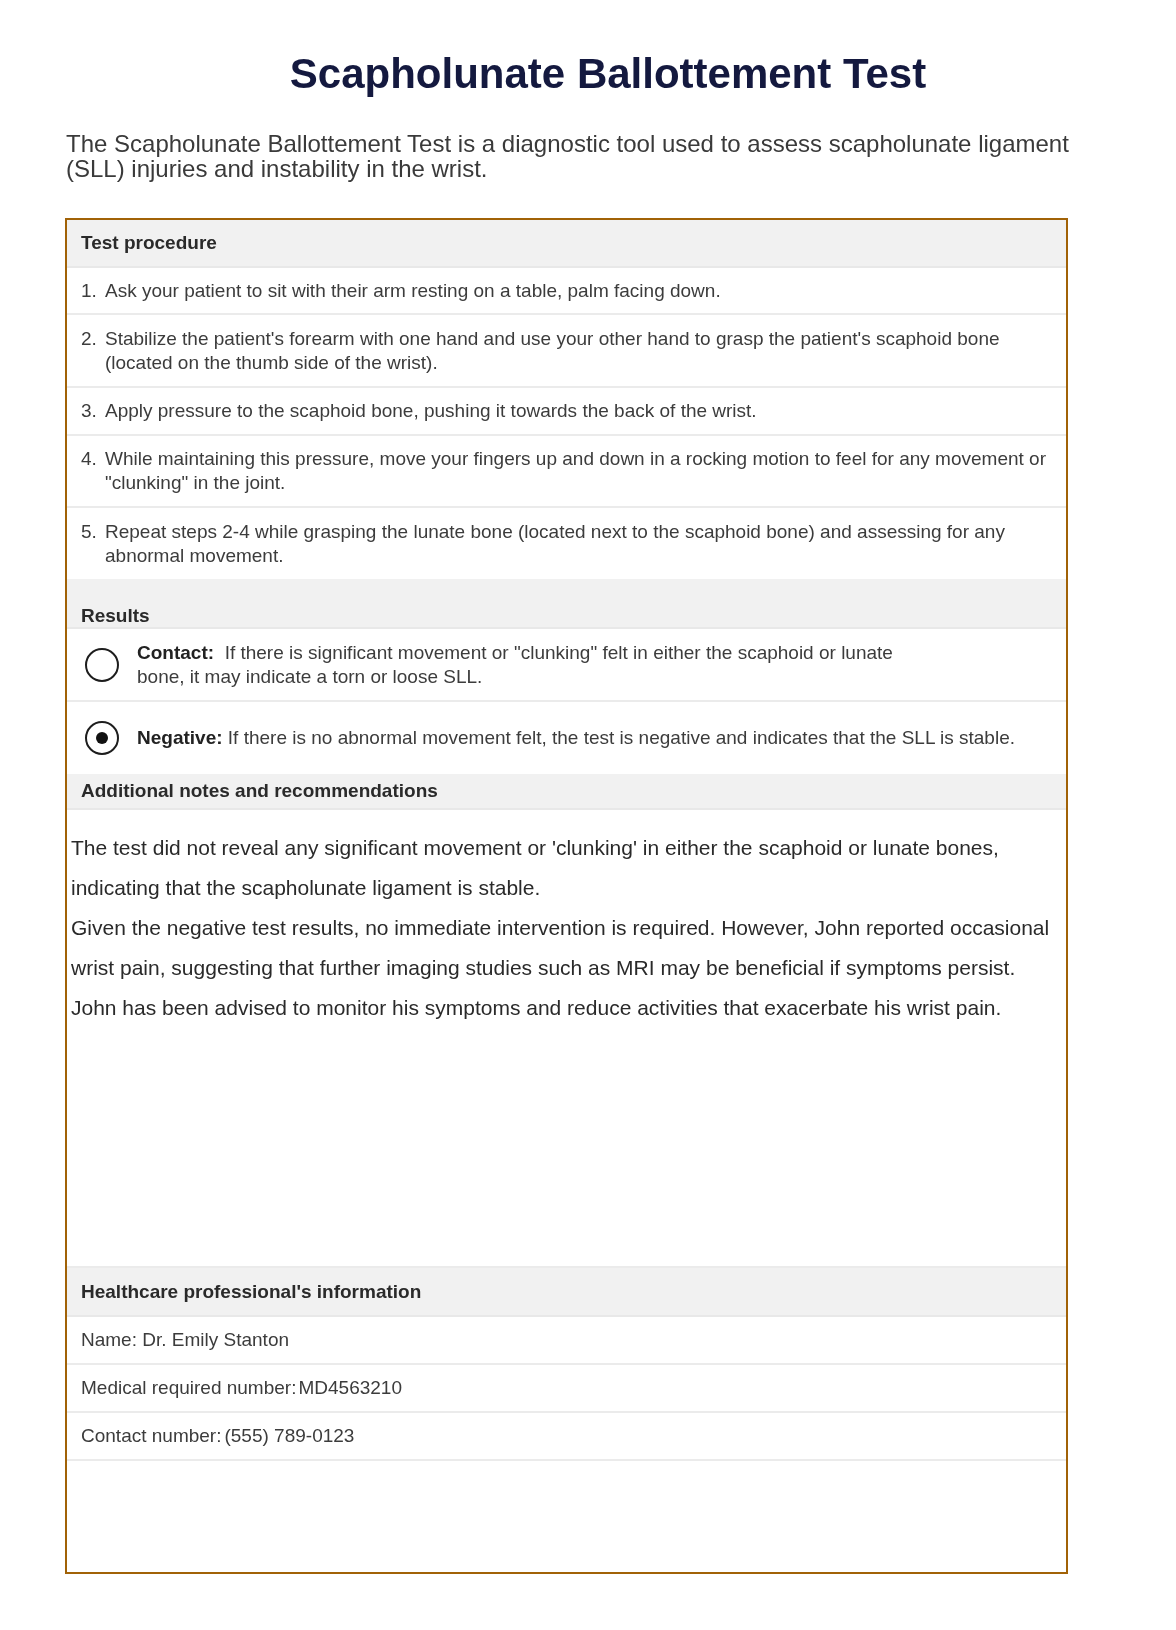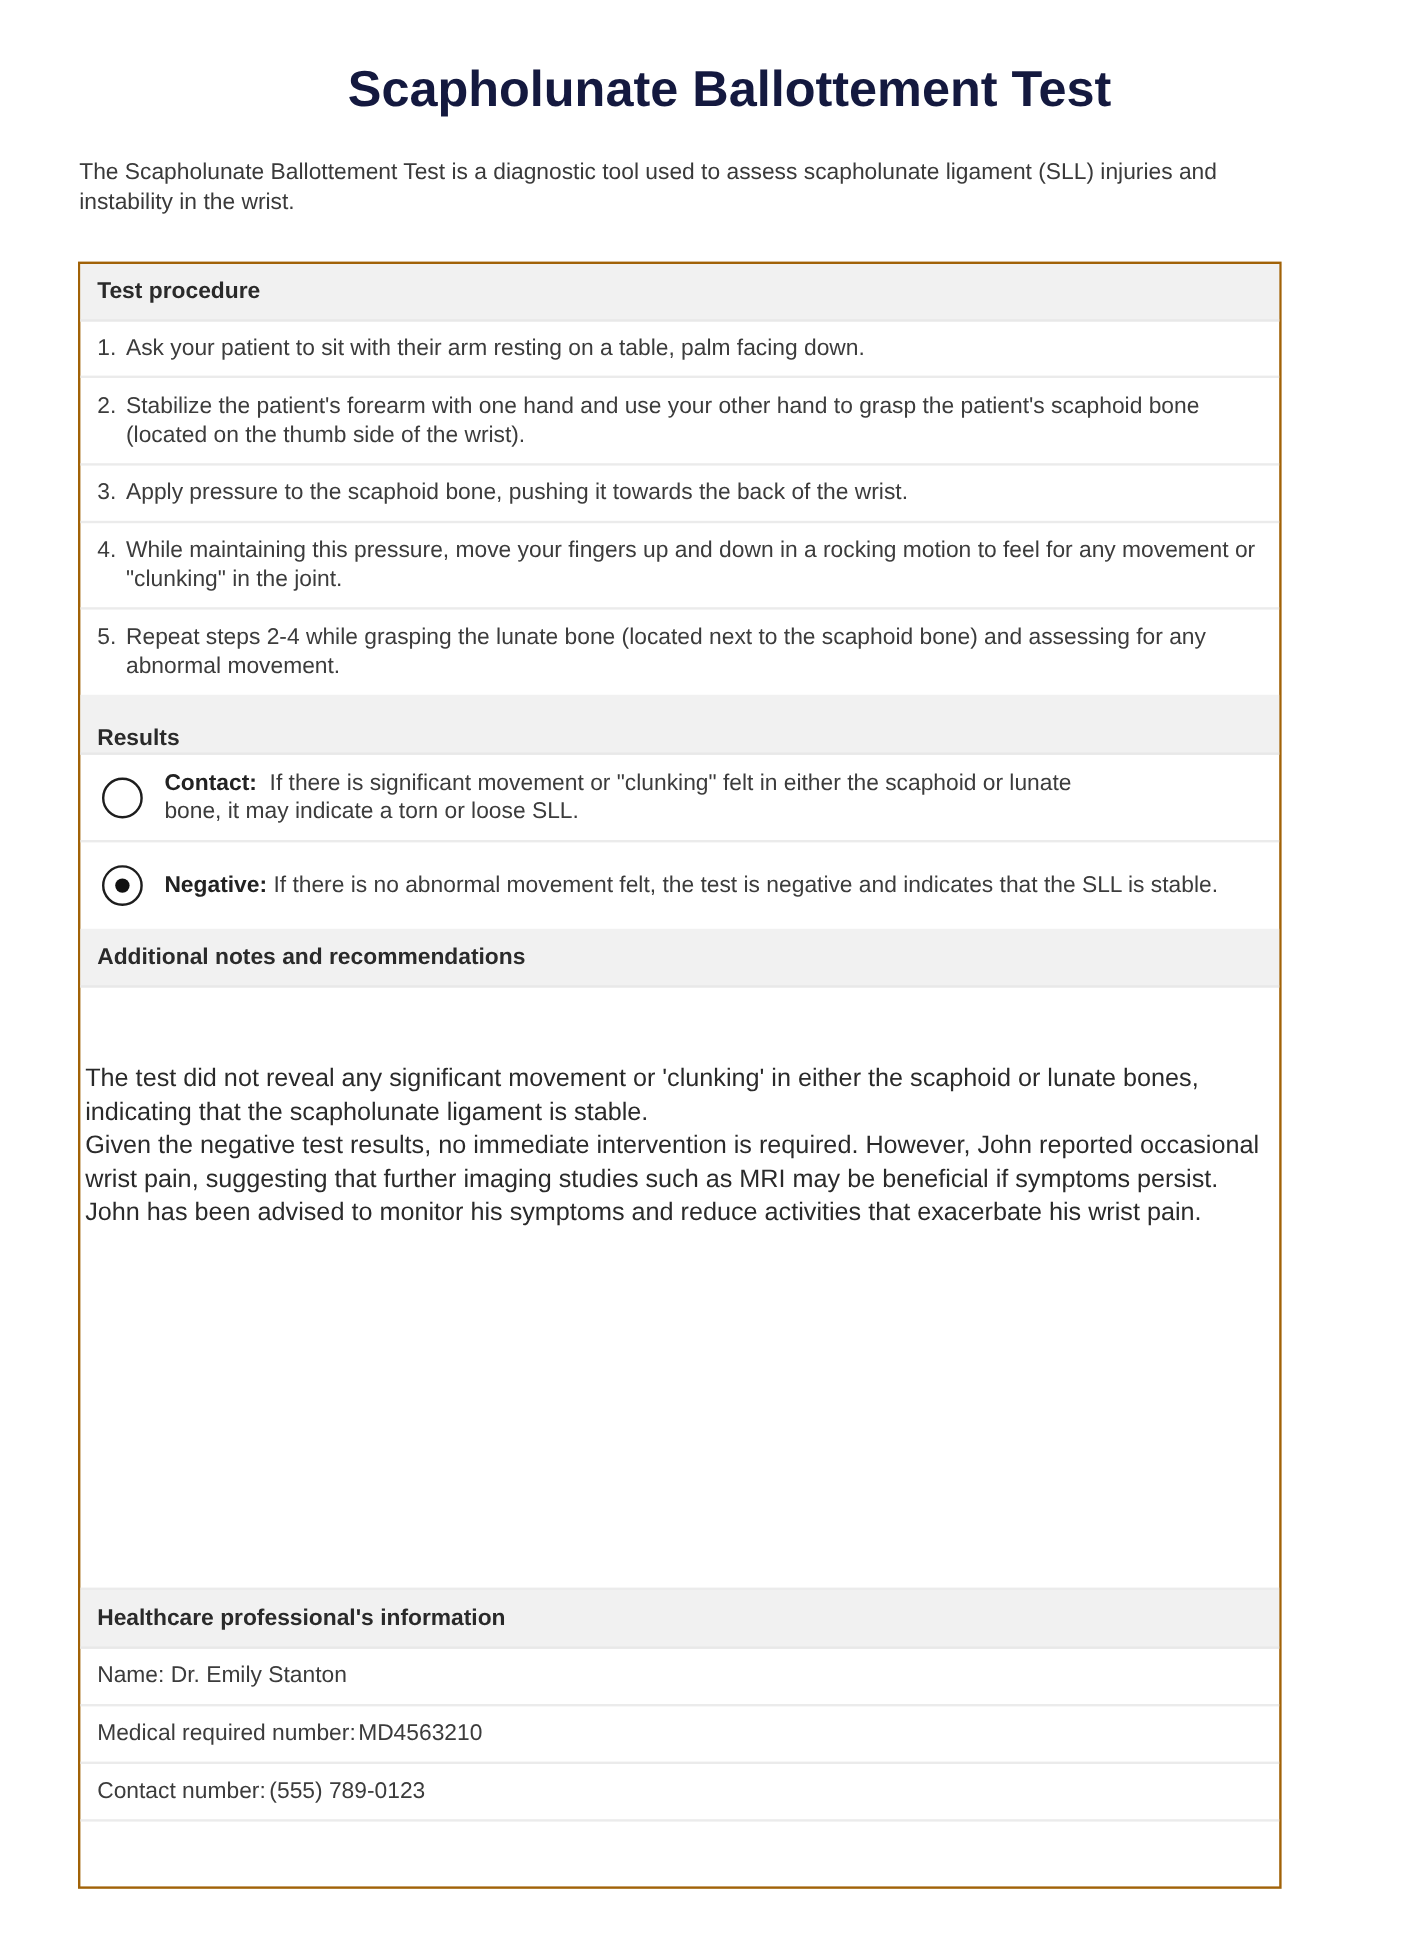--- a/index.html
+++ b/index.html
@@ -7,21 +7,21 @@
   body { font-family: "Liberation Sans", sans-serif; color: #333333; position: relative; }
 
   .title {
     position: absolute; left: 0; top: 50px; width: 1176px;
     text-align: center; font-size: 42px; font-weight: bold; color: #14193f;
     letter-spacing: 0px;
     margin-left: 20px;
   }
   .intro {
     position: absolute; left: 66px; top: 131px; width: 1010px;
-    font-size: 19px; line-height: 25px; color: #3a3a3a;
+    font-size: 24px; line-height: 25px; color: #3a3a3a;
   }
 
   .form {
     position: absolute; left: 65px; top: 218px; width: 1003px; height: 1356px;
     border: 2px solid #a16207; background: #fff;
   }
   .sec-head {
     background: #f1f1f1; font-weight: bold; color: #2a2a2a;
     font-size: 19px; padding: 0 14px; display: flex; align-items: center;
     border-bottom: 2px solid #e8e8e8;
@@ -41,22 +41,22 @@
     border: 2.5px solid #1d1d1d; margin-right: 18px; position: relative;
   }
   .radio.checked::after {
     content: ""; position: absolute; left: 50%; top: 50%;
     width: 12px; height: 12px; border-radius: 50%; background: #111;
     transform: translate(-50%, -50%);
   }
   .result-text b { color: #222; }
 
   .notes {
-    padding: 18px 4px 0 4px; font-size: 21px; line-height: 28px; color: #2a2a2a;
-    height: 458px; border-bottom: 2px solid #ebebeb; margin-top: 44px;
+    padding: 18px 4px 0 4px; font-size: 21px; line-height: 40px; color: #2a2a2a;
+    height: 458px; border-bottom: 2px solid #ebebeb;
   }
   .notes p { margin: 0; }
 
   .sig-val { font-weight: bold; color: #222; margin-left: 4px; }
 </style>
 </head>
 <body>
 
 <h1 class="title">Scapholunate Ballottement Test</h1>
 <p class="intro">The Scapholunate Ballottement Test is a diagnostic tool used to assess scapholunate ligament (SLL) injuries and instability in the wrist.</p>
@@ -110,21 +110,21 @@
     </span>
   </div>
   <div class="row result-row" style="height:72px; border-bottom:none;">
     <span class="radio checked"></span>
     <span class="result-text">
       <b>Negative:</b>
       <span>If there is no abnormal movement felt, the test is negative and indicates that the SLL is stable.</span>
     </span>
   </div>
 
-  <div class="sec-head" style="height:49px;align-items:center;">
+  <div class="sec-head" style="height:36px;align-items:center;">
     <span>Additional notes and recommendations</span>
   </div>
   <div class="notes">
     <p>The test did not reveal any significant movement or 'clunking' in either the scaphoid or lunate bones, indicating that the scapholunate ligament is stable.</p>
     <p>Given the negative test results, no immediate intervention is required. However, John reported occasional wrist pain, suggesting that further imaging studies such as MRI may be beneficial if symptoms persist.</p>
     <p>John has been advised to monitor his symptoms and reduce activities that exacerbate his wrist pain.</p>
   </div>
 
   <div class="sec-head" style="height:49px;">
     <span>Healthcare professional's information</span>

